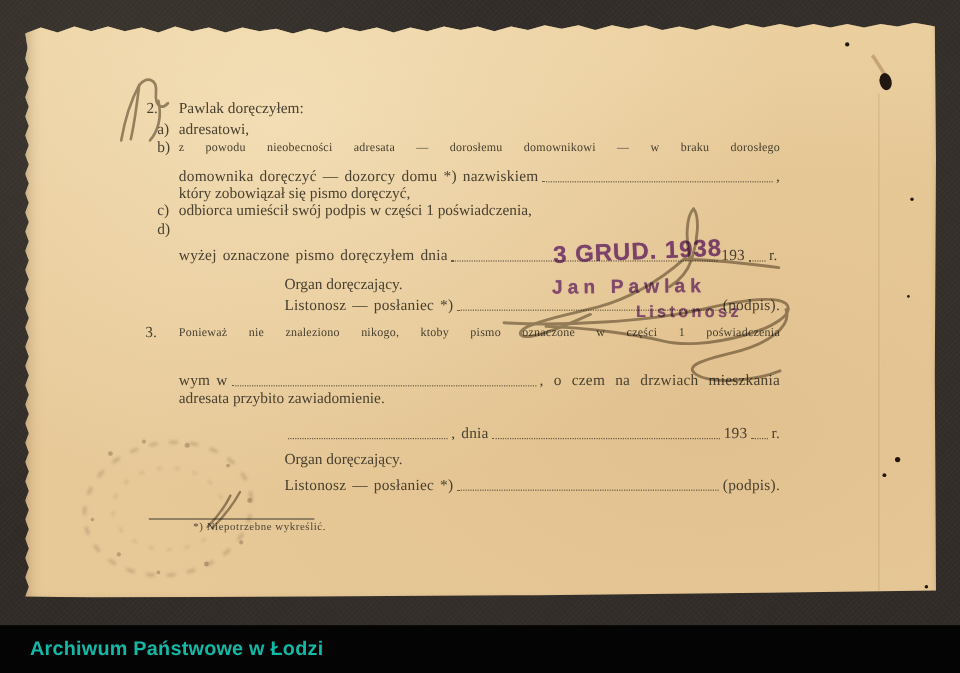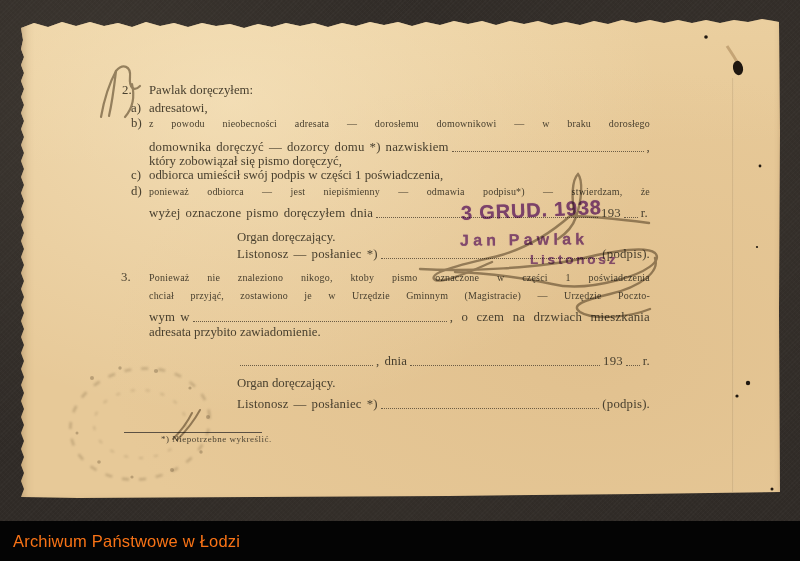--- a/index.html
+++ b/index.html
@@ -39,23 +39,23 @@
   .wsp{word-spacing:5px;margin-top:17px;}
   .rule{position:absolute;left:124px;top:432px;width:138px;border-top:1px solid #5c5143;}
   .footnote{position:absolute;left:133px;top:434px;font-size:9px;letter-spacing:.5px;color:#4d4434;margin-left:28px;}
   .stamp{position:absolute;font-family:"Liberation Sans","DejaVu Sans",sans-serif;font-weight:700;
       color:#7b3fa4;mix-blend-mode:multiply;white-space:nowrap;text-shadow:0 0 .7px rgba(123,63,164,.8);}
   .stamp-date{left:461px;top:199px;font-size:20px;letter-spacing:.8px;transform:rotate(-2.5deg);opacity:.9;}
   .stamp-name{left:460px;top:231px;font-size:16px;letter-spacing:4.2px;transform:rotate(-.6deg);opacity:.85;}
   .stamp-role{left:490px;top:252px;font-size:13.5px;letter-spacing:2.8px;opacity:.82;margin-left:40px;}
   .marks{position:absolute;inset:0;mix-blend-mode:multiply;pointer-events:none;}
   .caption{position:absolute;left:0;right:0;top:521px;height:40px;background:#040404;
-      display:flex;align-items:center;padding-left:13px;box-sizing:border-box;
-      font-family:"Liberation Sans","DejaVu Sans",sans-serif;font-weight:400;
-      font-size:16.5px;letter-spacing:.2px;color:#f97316;}
+      display:flex;align-items:center;padding-left:25px;box-sizing:border-box;
+      font-family:"Liberation Sans","DejaVu Sans",sans-serif;font-weight:700;
+      font-size:16.5px;letter-spacing:.2px;color:#14b8a6;}
 </style>
 </head>
 <body>
 
 <div class="scene">
 
   <div class="paper"></div>
   <div class="crease"></div>
 
   <div class="content">
@@ -74,41 +74,39 @@
       <span class="fill fflex"></span>
       <span class="t">,</span>
     </div>
 
     <span class="lbl" style="left:149px;top:154px">który zobowiązał się pismo doręczyć,</span>
 
     <span class="lbl" style="left:131px;top:168px">c)</span>
     <span class="lbl" style="left:149px;top:168px">odbiorca umieścił swój podpis w części 1 poświadczenia,</span>
 
     <span class="lbl" style="left:131px;top:184px">d)</span>
-    <div class="just" style="left:149px;top:184px;width:501px">ponieważ odbiorca — jest niepiśmienny — odmawia podpisu*) — stwierdzam, że</div>
 
     <div class="ln" style="left:149px;top:205px;width:499px">
       <span class="t">wyżej oznaczone pismo doręczyłem dnia</span>
       <span class="fill fflex"></span>
       <span class="t">193</span>
       <span class="fill f14"></span>
       <span class="t">r.</span>
     </div>
 
     <span class="lbl" style="left:237px;top:230px">Organ doręczający.</span>
 
     <div class="ln" style="left:237px;top:246px;width:413px">
       <span class="t">Listonosz — posłaniec *)</span>
       <span class="fill fflex"></span>
       <span class="t">(podpis).</span>
     </div>
 
     <span class="lbl" style="left:121px;top:270px">3.</span>
     <div class="just" style="left:149px;top:270px;width:501px">Ponieważ nie znaleziono nikogo, ktoby pismo oznaczone w części 1 poświadczenia</div>
-    <div class="just" style="left:149px;top:288px;width:501px">chciał przyjąć, zostawiono je w Urzędzie Gminnym (Magistracie) — Urzędzie Poczto-</div>
 
     <div class="ln" style="left:149px;top:309px;width:501px">
       <span class="t">wym w</span>
       <span class="fill fflex"></span>
       <span class="t wsp">, o czem na drzwiach mieszkania</span>
     </div>
 
     <span class="lbl" style="left:149px;top:325px">adresata przybito zawiadomienie.</span>
 
     <div class="ln" style="left:237px;top:353px;width:413px">

